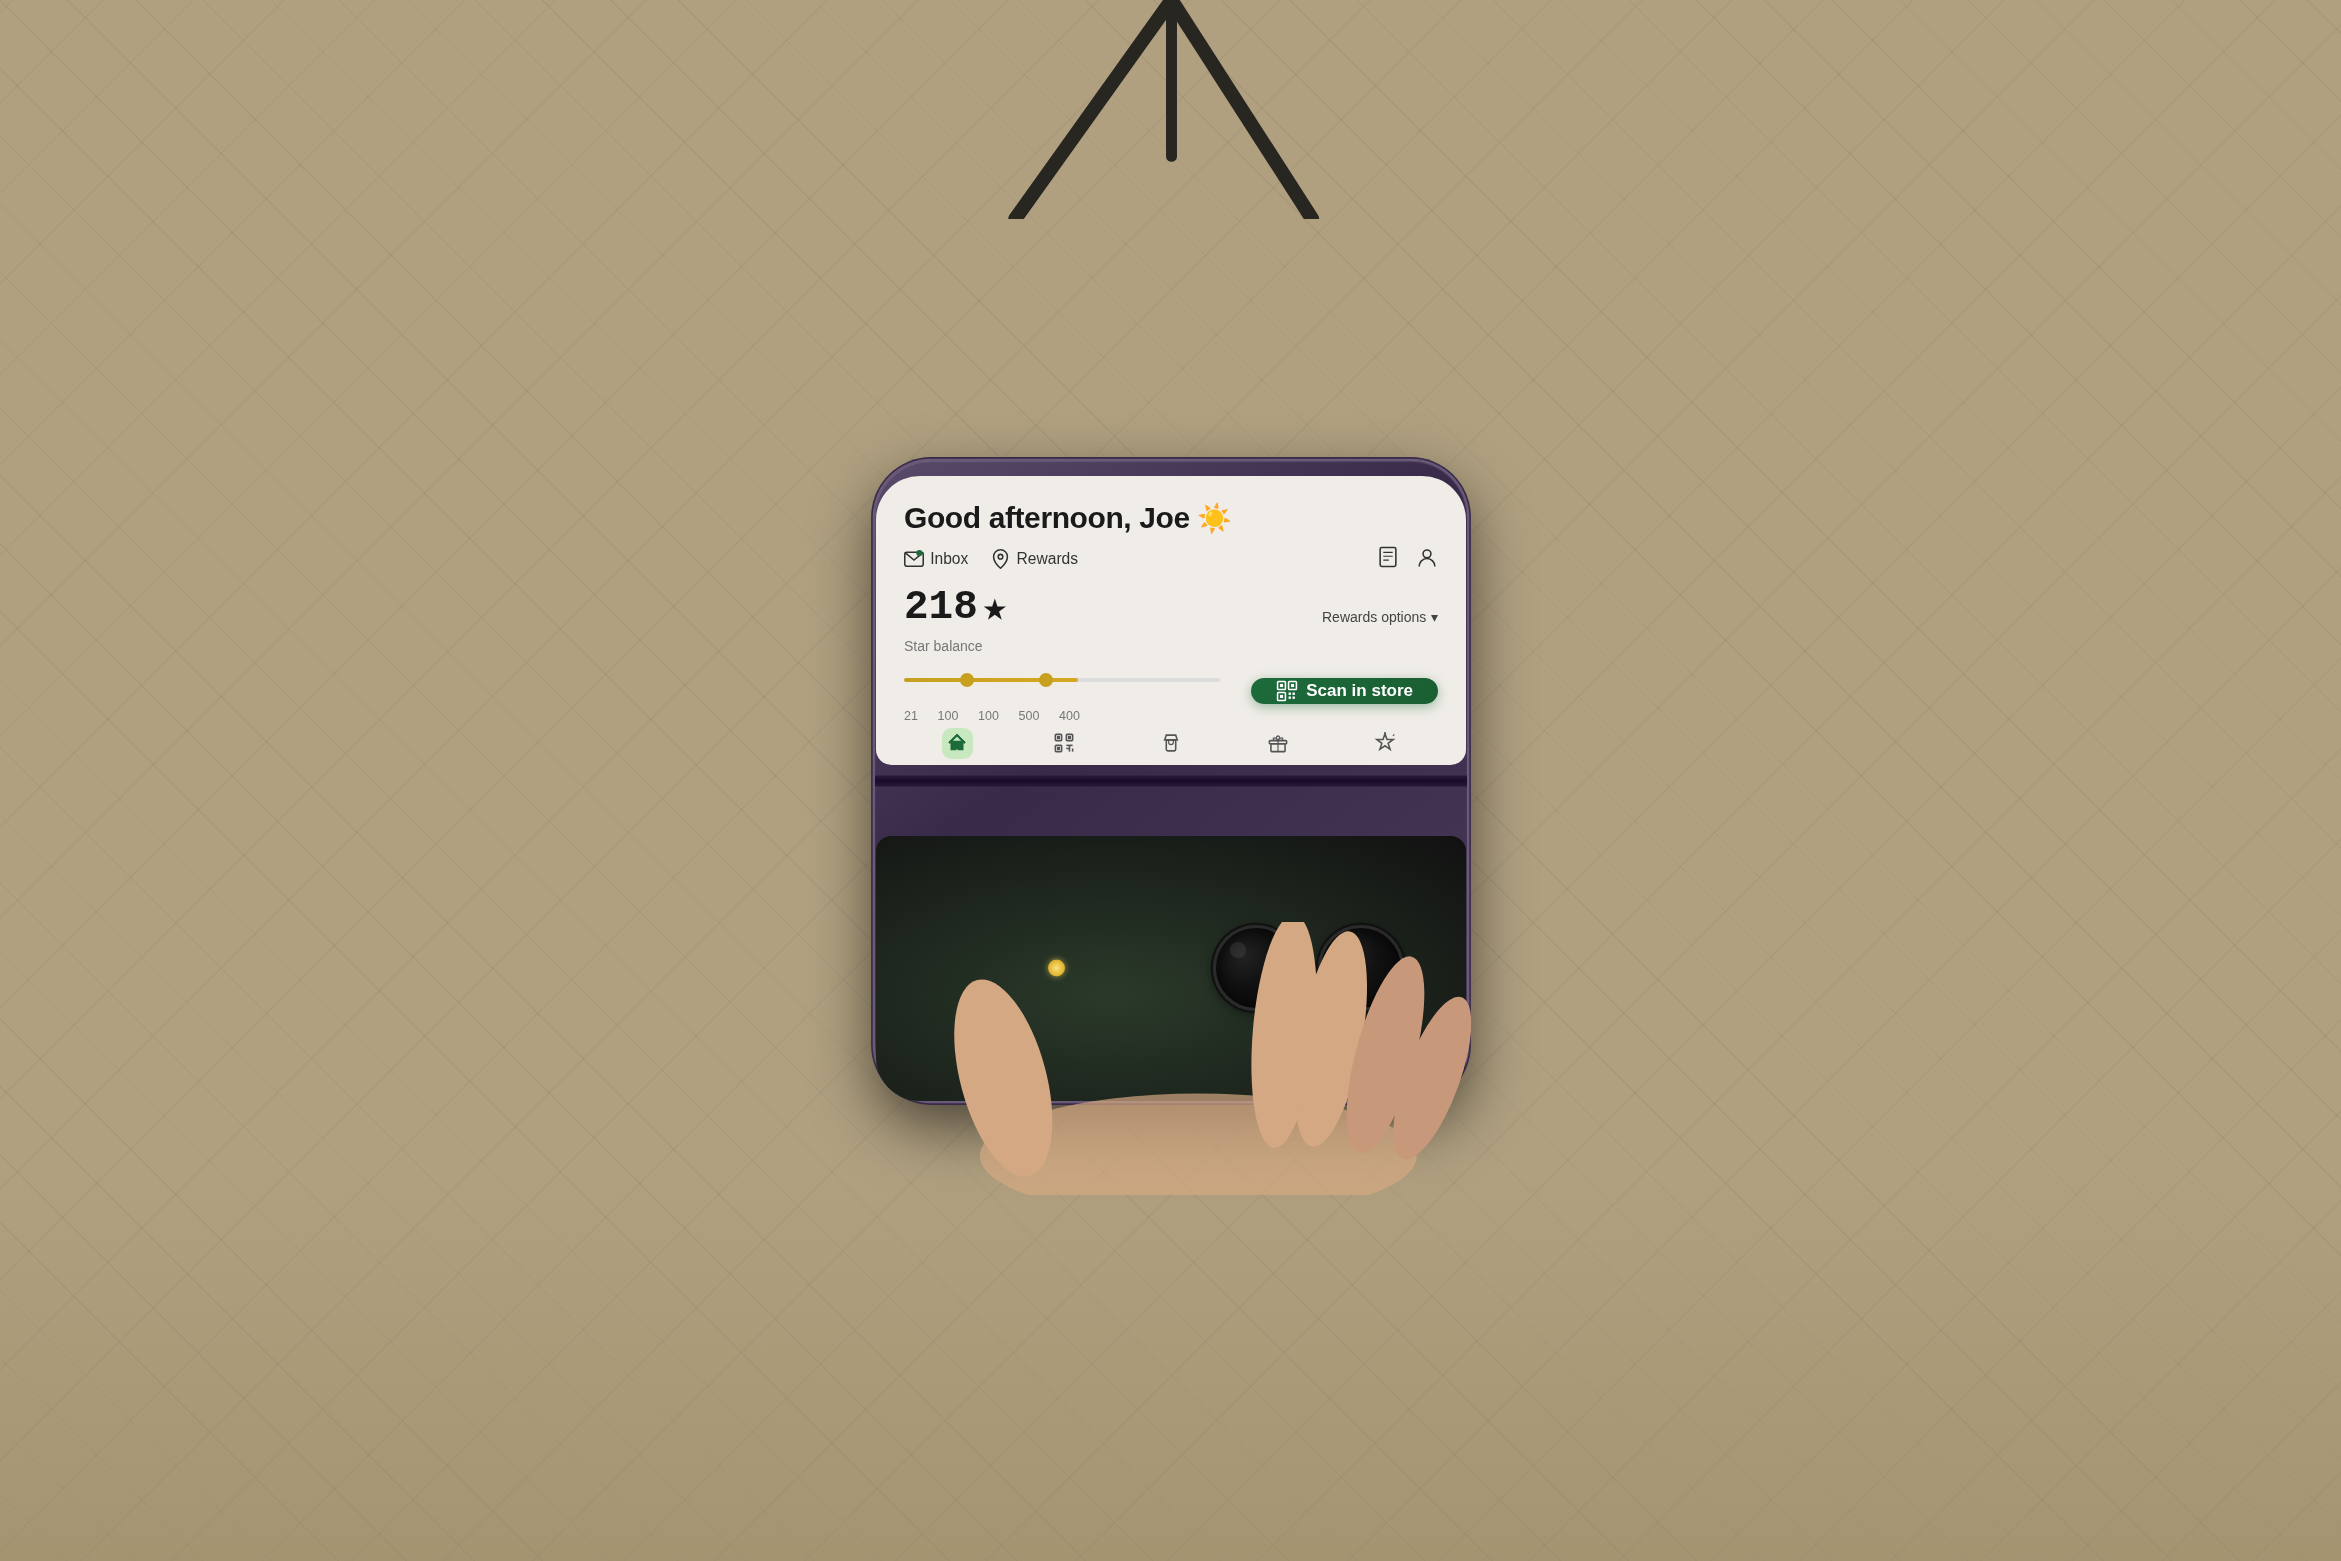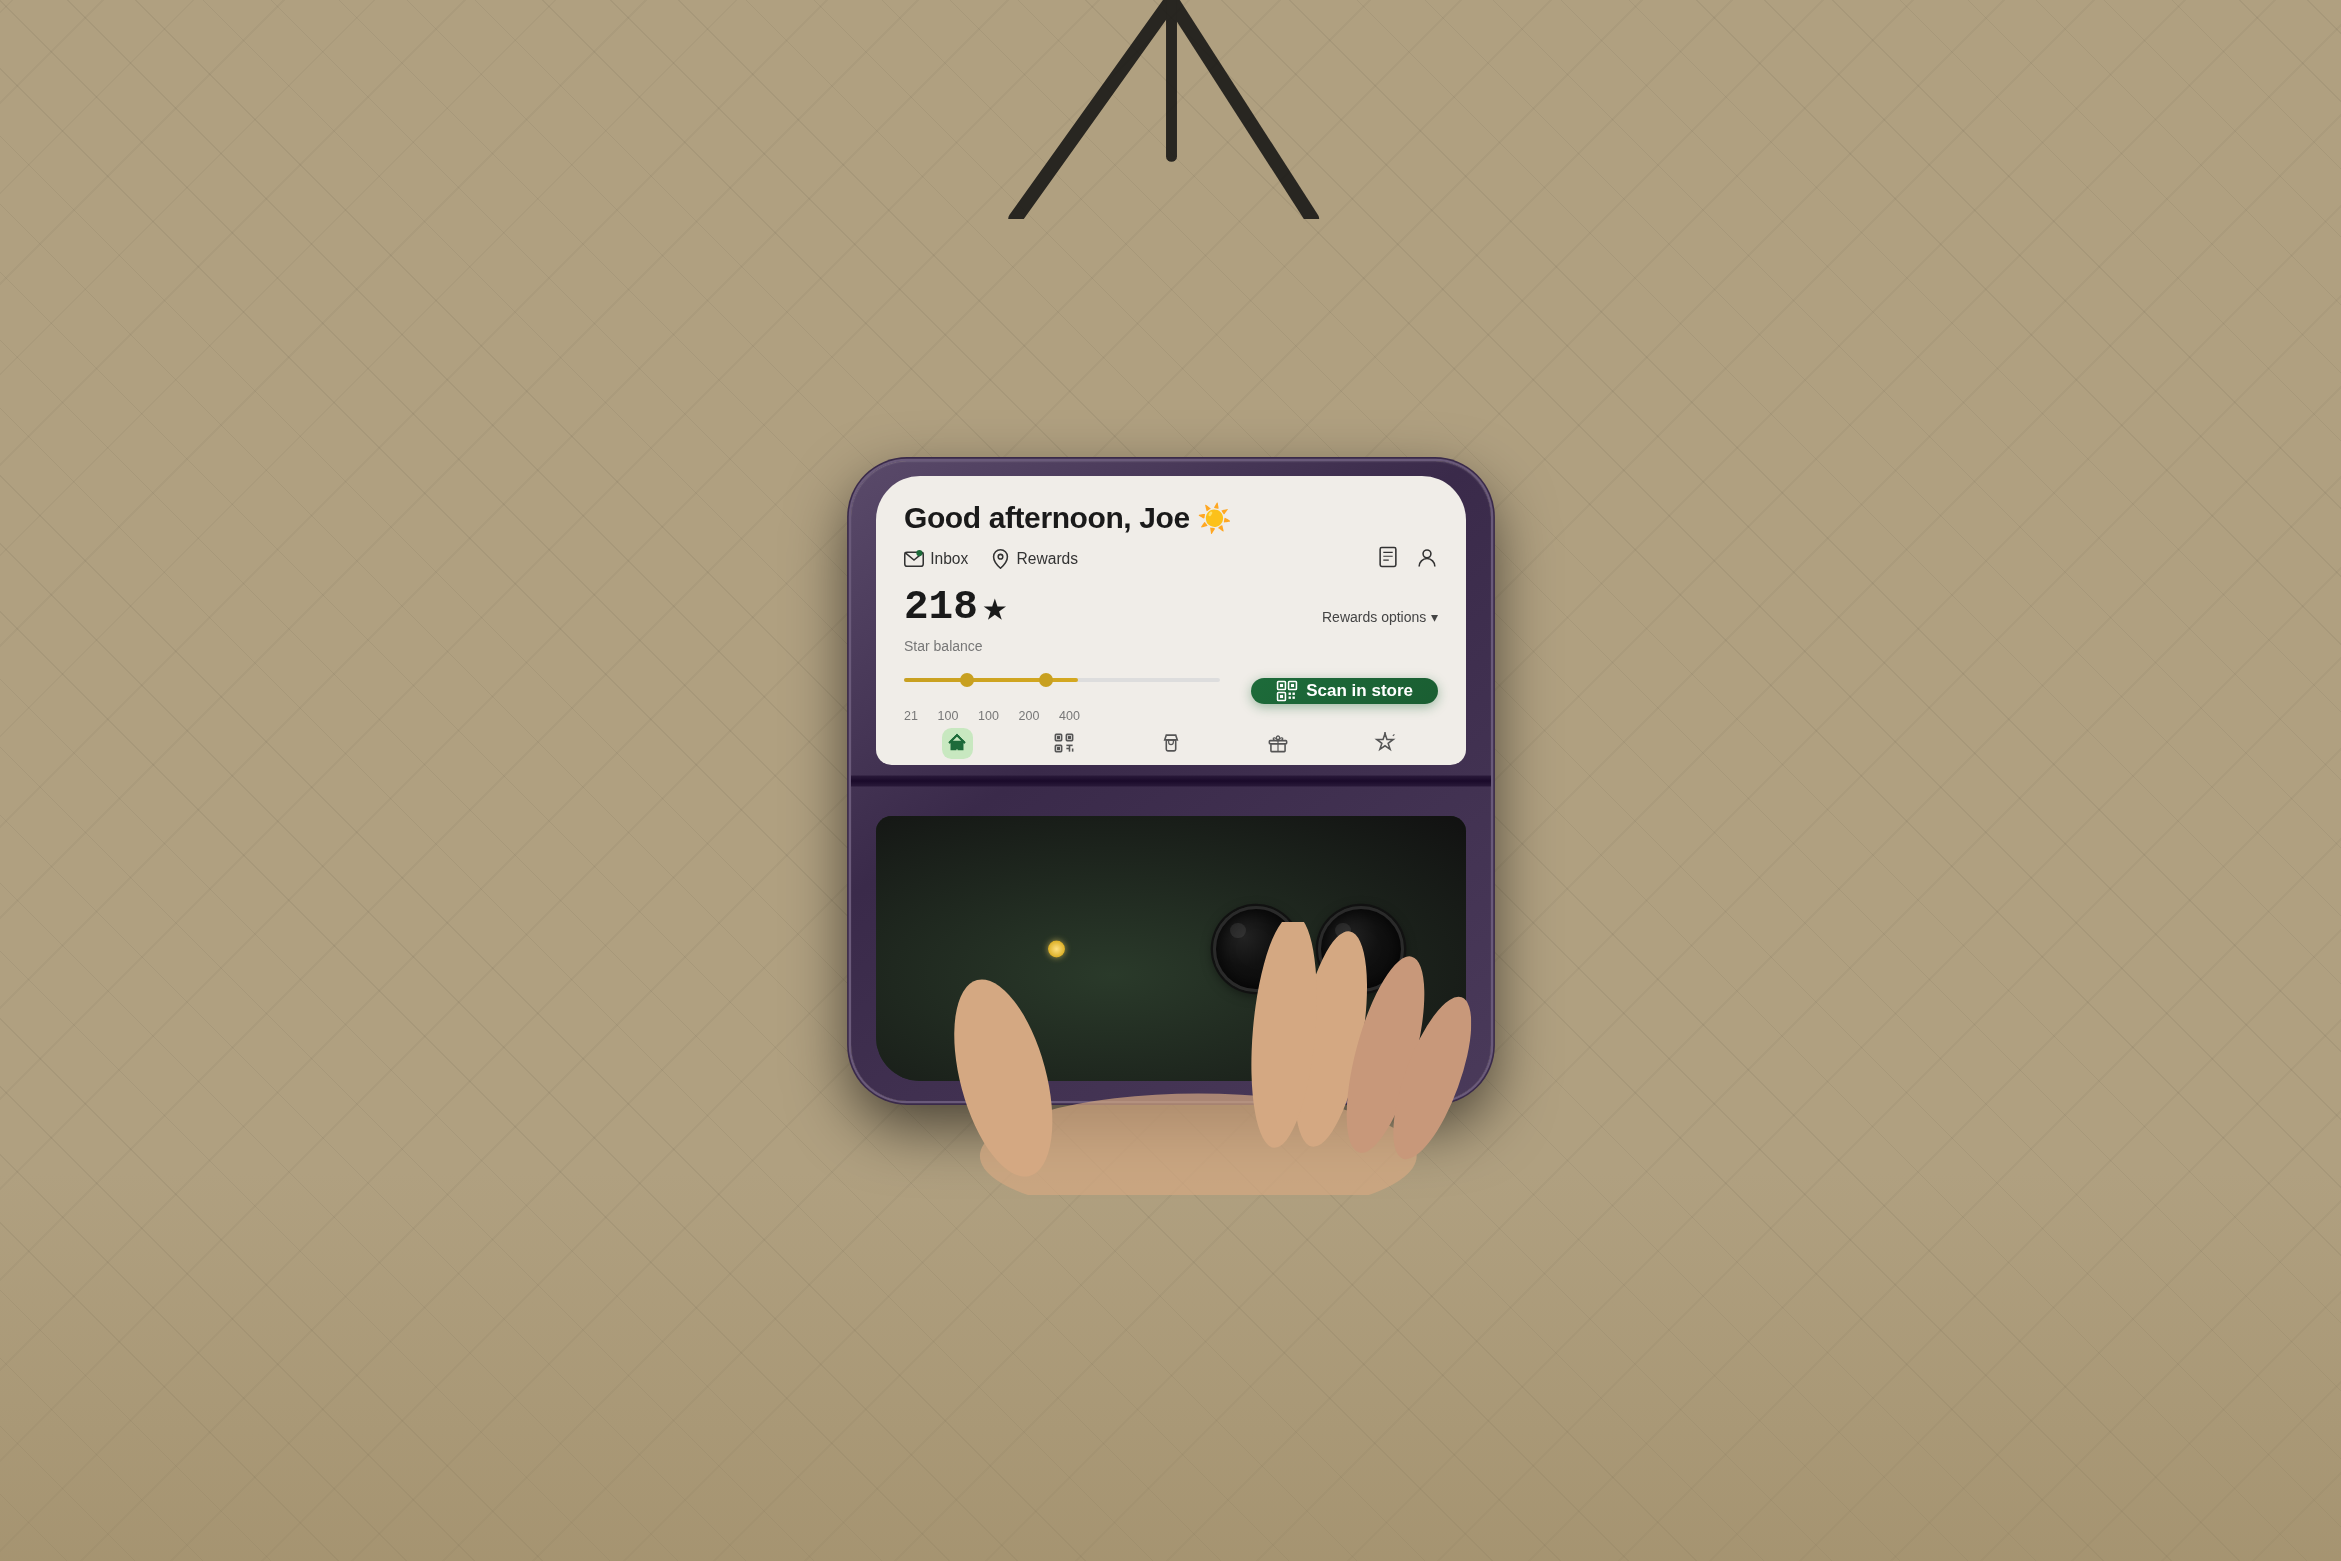--- a/index.html
+++ b/index.html
@@ -42,34 +42,34 @@
           transparent,
           transparent 62px,
           rgba(0,0,0,0.03) 62px,
           rgba(0,0,0,0.03) 64px
         );
       background-color: #b0a080;
     }
 
     
     .phone-outer {
-      width: 640px;
+      width: 592px;
       height: 640px;
       background: linear-gradient(145deg, #5a4a6a 0%, #3a2a4a 40%, #4a3a5a 100%);
       border-radius: 56px;
       position: relative;
       box-shadow:
         0 0 0 2.3px #6a5a7a,
         0 0 0 3.9px #3a2a4a,
         0 23.4px 62px rgba(0,0,0,0.6),
         inset 0 0.8px 1.6px rgba(255,255,255,0.15);
       display: flex;
       flex-direction: column;
       align-items: center;
-      justify-content: flex-start;
+      justify-content: space-between;
       padding-top: 9.4px;
       gap: 40px;
     }
 
     
     .phone-hinge {
       position: absolute;
       top: 50%;
       left: 0;
       right: 0;
@@ -422,21 +422,21 @@
             <div style="flex:1;position:relative;padding-bottom:22px">
               <div class="progress-track">
                 <div class="progress-fill"></div>
                 <div class="progress-dot progress-dot-1"></div>
                 <div class="progress-dot progress-dot-2"></div>
               </div>
               <div class="progress-labels">
                 <span>21</span>
                 <span>100</span>
                 <span>100</span>
-                <span>200</span>
+                <span>500</span>
                 <span>400</span>
               </div>
             </div>
             <button class="scan-btn">
               <svg class="qr-icon" viewBox="0 0 28 28" fill="white">
                 <rect x="2" y="2" width="10" height="10" rx="1" fill="none" stroke="white" stroke-width="2"></rect>
                 <rect x="16" y="2" width="10" height="10" rx="1" fill="none" stroke="white" stroke-width="2"></rect>
                 <rect x="2" y="16" width="10" height="10" rx="1" fill="none" stroke="white" stroke-width="2"></rect>
                 <rect x="5" y="5" width="4" height="4" fill="white"></rect>
                 <rect x="19" y="5" width="4" height="4" fill="white"></rect>

